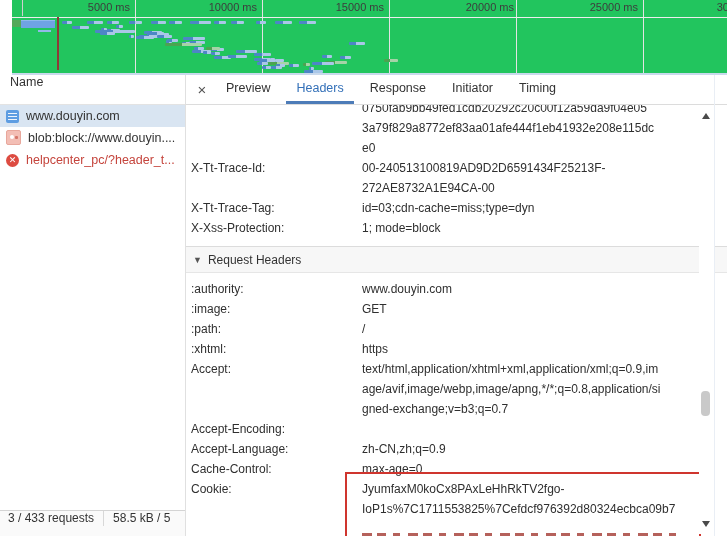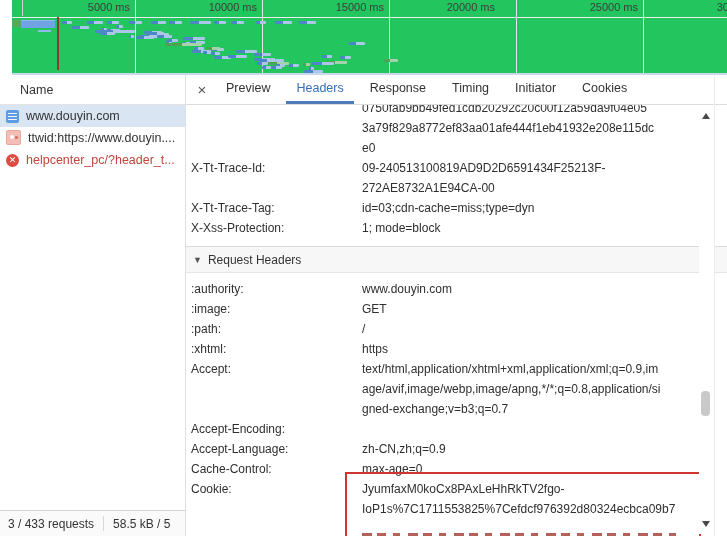--- a/index.html
+++ b/index.html
@@ -18,35 +18,35 @@
   .ov-leftline{position:absolute;left:10px;top:0;height:16px;width:1px;background:#cfcfcf;}
   .selbar-g{position:absolute;left:0;top:20px;width:9px;height:7px;background:#55a95a;}
   .selbar-b{position:absolute;left:9px;top:20px;width:34px;height:7px;background:#6fa3e4;border-top:1px solid #8db9ec;}
   .selbar-t{position:absolute;left:26px;top:30px;width:13px;height:2px;background:#93b9e9;}
   .marker{position:absolute;left:45px;top:17px;width:2px;height:53px;background:#8d3a37;}
   .bar{position:absolute;height:3px;border-radius:1px;}
   
   .main{position:absolute;left:0;top:75px;right:0;bottom:0;background:#fff;}
   
   .sidebar{position:absolute;left:0;top:0;width:185px;bottom:0;border-right:1px solid #e0e0e0;background:#fff;overflow:hidden;}
-  .side-head{height:29px;border-bottom:1px solid #e3e3e3;display:flex;align-items:center;padding-left:20px;font-size:12.5px;color:#333;}
+  .side-head{height:29px;border-bottom:1px solid #e3e3e3;display:flex;align-items:flex-start;padding-left:10px;font-size:12.5px;color:#333;}
   .srow{height:22px;display:flex;align-items:center;font-size:12.5px;white-space:nowrap;overflow:hidden;cursor:default;}
   .srow.selected{background:#d9e5f2;}
   .srow.error{color:#c5443c;}
   .icn{width:13px;height:13px;border-radius:2px;margin:0 7px 0 6px;flex:none;position:relative;}
   .icn-doc{background:#5e9de2;}
   .icn-doc::before{content:"";position:absolute;left:2px;right:2px;top:3px;bottom:2px;
     background:repeating-linear-gradient(180deg,#fff 0 1px,rgba(0,0,0,0) 1px 3px);opacity:.9;}
   .icn-media{background:#f3beb5;border:1px solid #e8a79c;margin-top:-1px;}
   .icn-media::before{content:"";position:absolute;left:3px;top:4px;width:4px;height:4px;border-radius:50%;background:#fff;}
   .icn-media::after{content:"";position:absolute;right:2px;top:5px;width:3px;height:3px;background:#d4766b;border-radius:1px;}
   .icn-err{background:#dd4b41;border-radius:50%;color:#fff;font-size:9px;font-weight:bold;
     display:flex;align-items:center;justify-content:center;line-height:1;}
   .status{position:absolute;left:0;right:0;bottom:0;height:25px;border-top:1px solid #d4d4d4;background:#fafafa;
-    display:flex;align-items:center;font-size:12px;color:#333;white-space:nowrap;overflow:hidden;}
+    display:flex;font-size:12px;color:#333;white-space:nowrap;overflow:hidden;}
   .status .first{margin-left:8px;}
   .status .sep{width:1px;height:15px;background:#d8d8d8;margin:0 9px;flex:none;}
   
   .content{position:absolute;left:186px;top:0;right:0;bottom:0;background:#fff;overflow:hidden;}
   .tabbar{height:29px;border-bottom:1px solid #dcdcdc;display:flex;align-items:stretch;font-size:12.5px;}
   .closebtn{width:22px;margin-left:5px;display:flex;align-items:center;justify-content:center;font-size:15px;color:#555;cursor:default;}
   .tab{display:flex;align-items:center;padding:0 10px;margin:0 3px;color:#333;border-bottom:3px solid rgba(0,0,0,0);cursor:default;}
   .tab.active{color:#3370b8;border-bottom-color:#4d7cb8;}
   .cbody{position:absolute;left:0;top:30px;right:0;bottom:0;overflow:hidden;font-size:12px;color:#2f2f2f;}
   .hrow{display:flex;align-items:flex-start;}
@@ -75,21 +75,21 @@
       <div class="grid" style="left: 123px;"></div>
       <div class="grid" style="left: 250px;"></div>
       <div class="grid" style="left: 377px;"></div>
       <div class="grid" style="left: 504px;"></div>
       <div class="grid" style="left: 631px;"></div>
     </div>
   <div id="ov-labels">
       <div class="ovlabel" style="right: 609px;">5000 ms</div>
       <div class="ovlabel" style="right: 482px;">10000 ms</div>
       <div class="ovlabel" style="right: 355px;">15000 ms</div>
-      <div class="ovlabel" style="right: 244px;">20000 ms</div>
+      <div class="ovlabel" style="right: 225px;">20000 ms</div>
       <div class="ovlabel" style="right: 101px;">25000 ms</div>
       <div class="ovlabel" style="right: -26px;">30000 ms</div>
     </div>
   <div class="ov-topline"></div>
   <div class="ov-leftline"></div>
   <div class="selbar-g"></div>
   <div class="selbar-b"></div>
   <div class="selbar-t"></div>
   <div class="marker"></div>
   <div id="waterfall">
@@ -166,60 +166,59 @@
     <div class="side-head">
       <span>Name</span>
     </div>
     <div id="side-rows">
         <div class="srow selected">
           <div class="icn icn-doc"></div>
           <div>www.douyin.com</div>
         </div>
         <div class="srow">
           <div class="icn icn-media"></div>
-          <div>ttwid:https://www.douyin....</div>
+          <div>blob:block://www.douyin....</div>
         </div>
         <div class="srow error">
           <div class="icn icn-err">✕</div>
           <div>helpcenter_pc/?header_t...</div>
         </div>
       </div>
     <div class="status">
       <span class="first">3 / 433 requests</span>
       <span class="sep"></span>
       <span>58.5 kB / 5</span>
     </div>
   </div>
 
   <div class="content">
     <div class="tabbar">
       <div class="closebtn">×</div>
       <div id="tabs" style="display:flex;align-items:stretch;">
           <div class="tab">Preview</div>
           <div class="tab active">Headers</div>
           <div class="tab">Response</div>
+          <div class="tab">Initiator</div>
           <div class="tab">Timing</div>
-          <div class="tab">Initiator</div>
-          <div class="tab">Cookies</div>
         </div>
     </div>
     <div class="cbody">
       <div id="rows-top">
           <div class="hrow" style="margin-top: -7px;">
             <div class="hname"></div>
             <div class="hvals">
               <div class="vline">0750fab9bb49fed1cdb20292c20c00f12a59da9f04e05</div>
               <div class="vline">3a79f829a8772ef83aa01afe444f1eb41932e208e115dc</div>
               <div class="vline">e0</div>
             </div>
           </div>
           <div class="hrow">
             <div class="hname">X-Tt-Trace-Id:</div>
             <div class="hvals">
-              <div class="vline">09-240513100819AD9D2D6591434F25213F-</div>
+              <div class="vline">00-240513100819AD9D2D6591434F25213F-</div>
               <div class="vline">272AE8732A1E94CA-00</div>
             </div>
           </div>
           <div class="hrow">
             <div class="hname">X-Tt-Trace-Tag:</div>
             <div class="hvals">
               <div class="vline">id=03;cdn-cache=miss;type=dyn</div>
             </div>
           </div>
           <div class="hrow">

